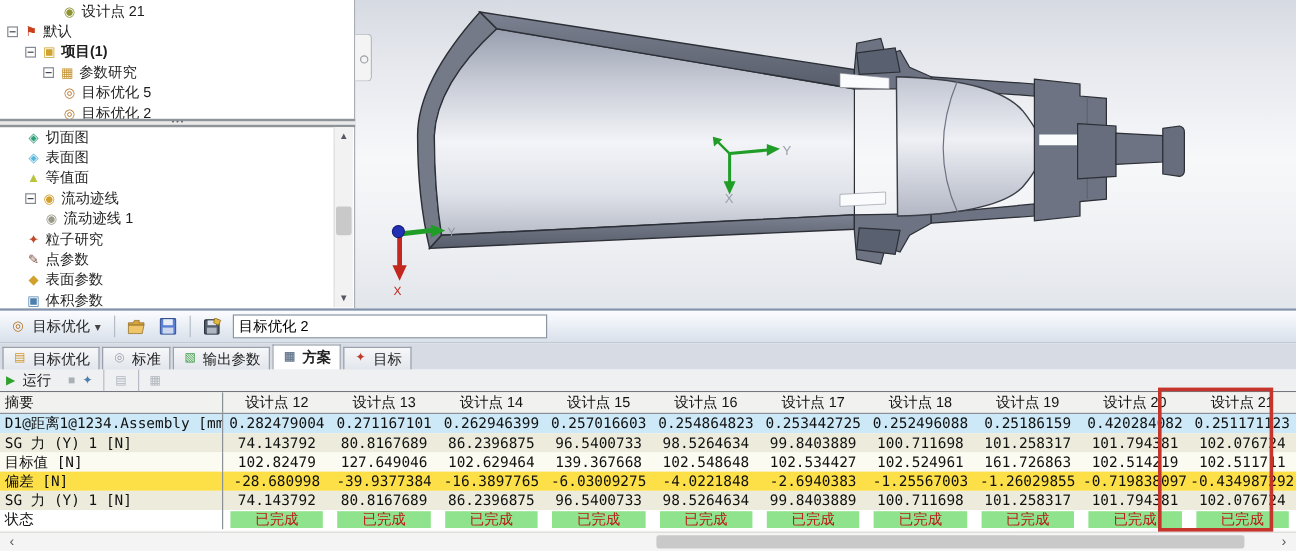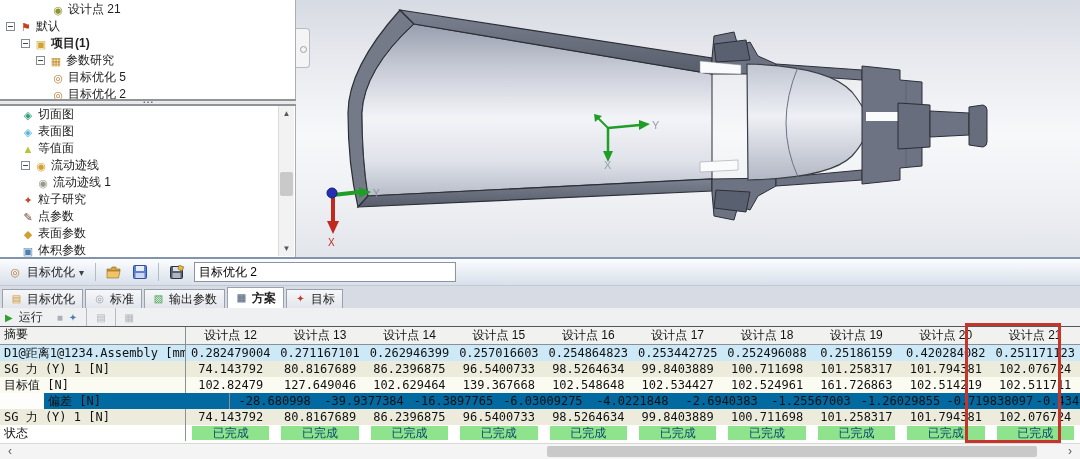--- a/index.html
+++ b/index.html
@@ -61,28 +61,28 @@
     border-bottom:1px solid #55595f;box-sizing:border-box;font-size:12px;color:#222;}
   .run-ico{font-size:10px;}
   
   #ptable{flex:1 1 auto;background:#fdfdfb;font-family:"DejaVu Sans Mono","Liberation Mono",monospace;font-size:12px;position:relative;}
   .trow{display:flex;height:16px;line-height:16px;}
   .trow.thead{height:17px;line-height:17px;background:#f1f1ef;border-bottom:1px solid #8b8f96;
     font-family:"Liberation Sans",sans-serif;color:#222;}
   .tcell{flex:0 0 89.4px;text-align:center;overflow:hidden;white-space:nowrap;color:#111;}
   .tlabel{flex:0 0 186px;text-align:left;padding-left:4px;box-sizing:border-box;border-right:1px solid #8b8f96;
     font-family:"DejaVu Sans Mono","Liberation Mono",monospace;}
-  .thead .tlabel{font-family:Liberation Mono, monospace;}
+  .thead .tlabel{font-family:Liberation Serif, serif;}
   .row-0{background:#cde8f6;}
   .row-1{background:#edecdc;}
   .row-2{background:#fbfbf2;}
-  .row-3{background:#0369a1;margin-left:44px;}
+  .row-3{background:#fde047;}
   .row-4{background:#edecdc;}
   .row-5{background:#ffffff;}
-  .status-badge{display:block;margin:1px 6px;height:14px;line-height:14px;background:#8ee38c;color:#0c4a6e;}
+  .status-badge{display:block;margin:1px 6px;height:14px;line-height:14px;background:#8ee38c;color:#b91c1c;}
   #highlight-annotation{position:absolute;left:965px;top:-4px;width:96px;height:120px;
     border:3px solid #c5352c;box-sizing:border-box;pointer-events:none;z-index:6;}
   
   #h-scroll{flex:0 0 16px;position:relative;background:#f4f4f4;border-top:1px solid #d9d9d9;box-sizing:border-box;}
   #hs-left{position:absolute;left:2px;top:1px;width:16px;height:13px;color:#55595f;font-size:12px;line-height:13px;text-align:center;}
   #hs-left::before{content:"‹";}
   #hs-right{position:absolute;right:2px;top:1px;width:16px;height:13px;color:#55595f;font-size:12px;line-height:13px;text-align:center;}
   #hs-right::before{content:"›";}
   #hs-thumb{position:absolute;left:547px;top:2px;width:490px;height:11px;background:#c9c9c9;border-radius:2px;}
 </style>

